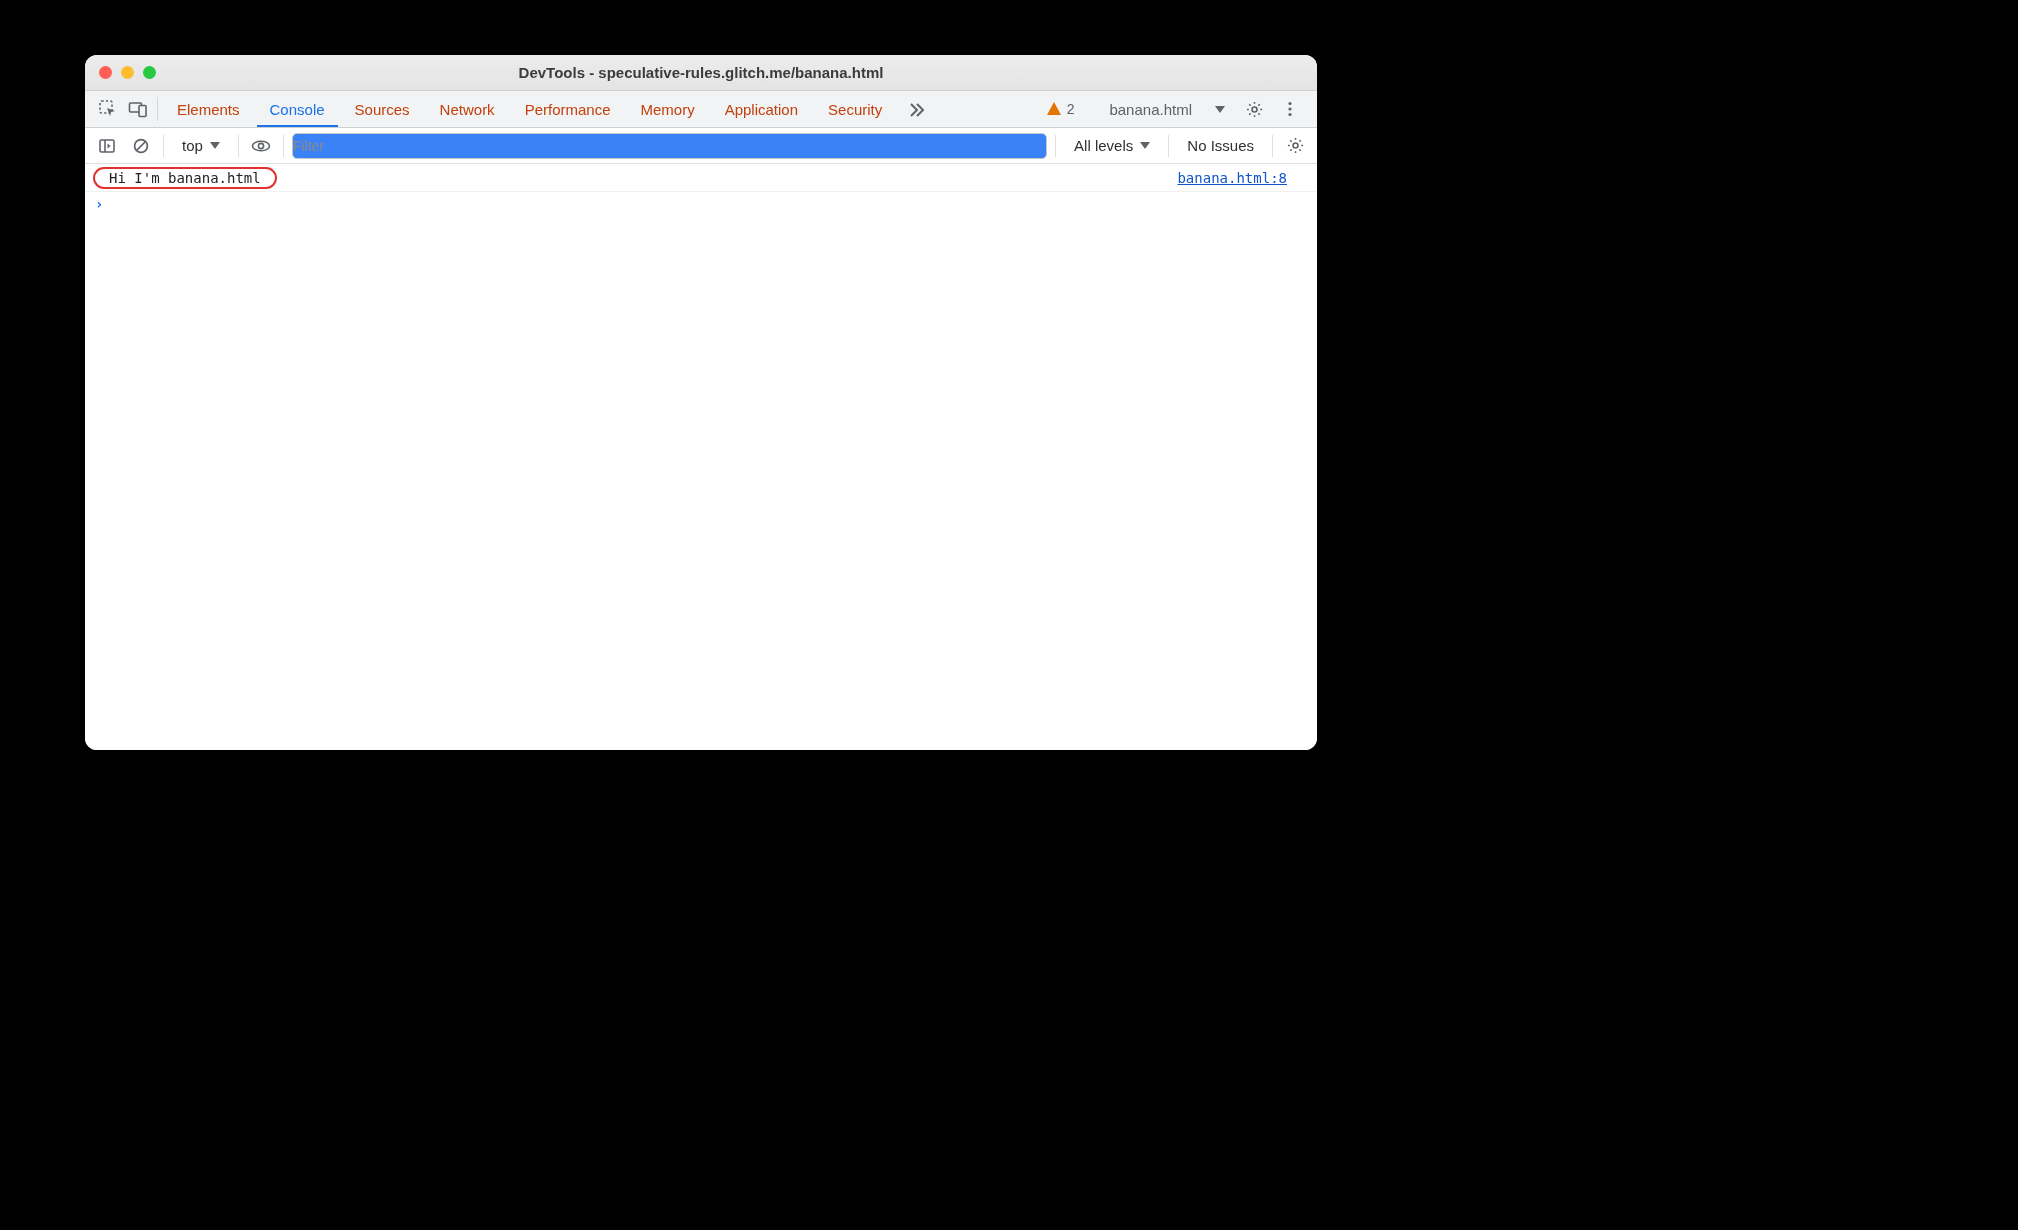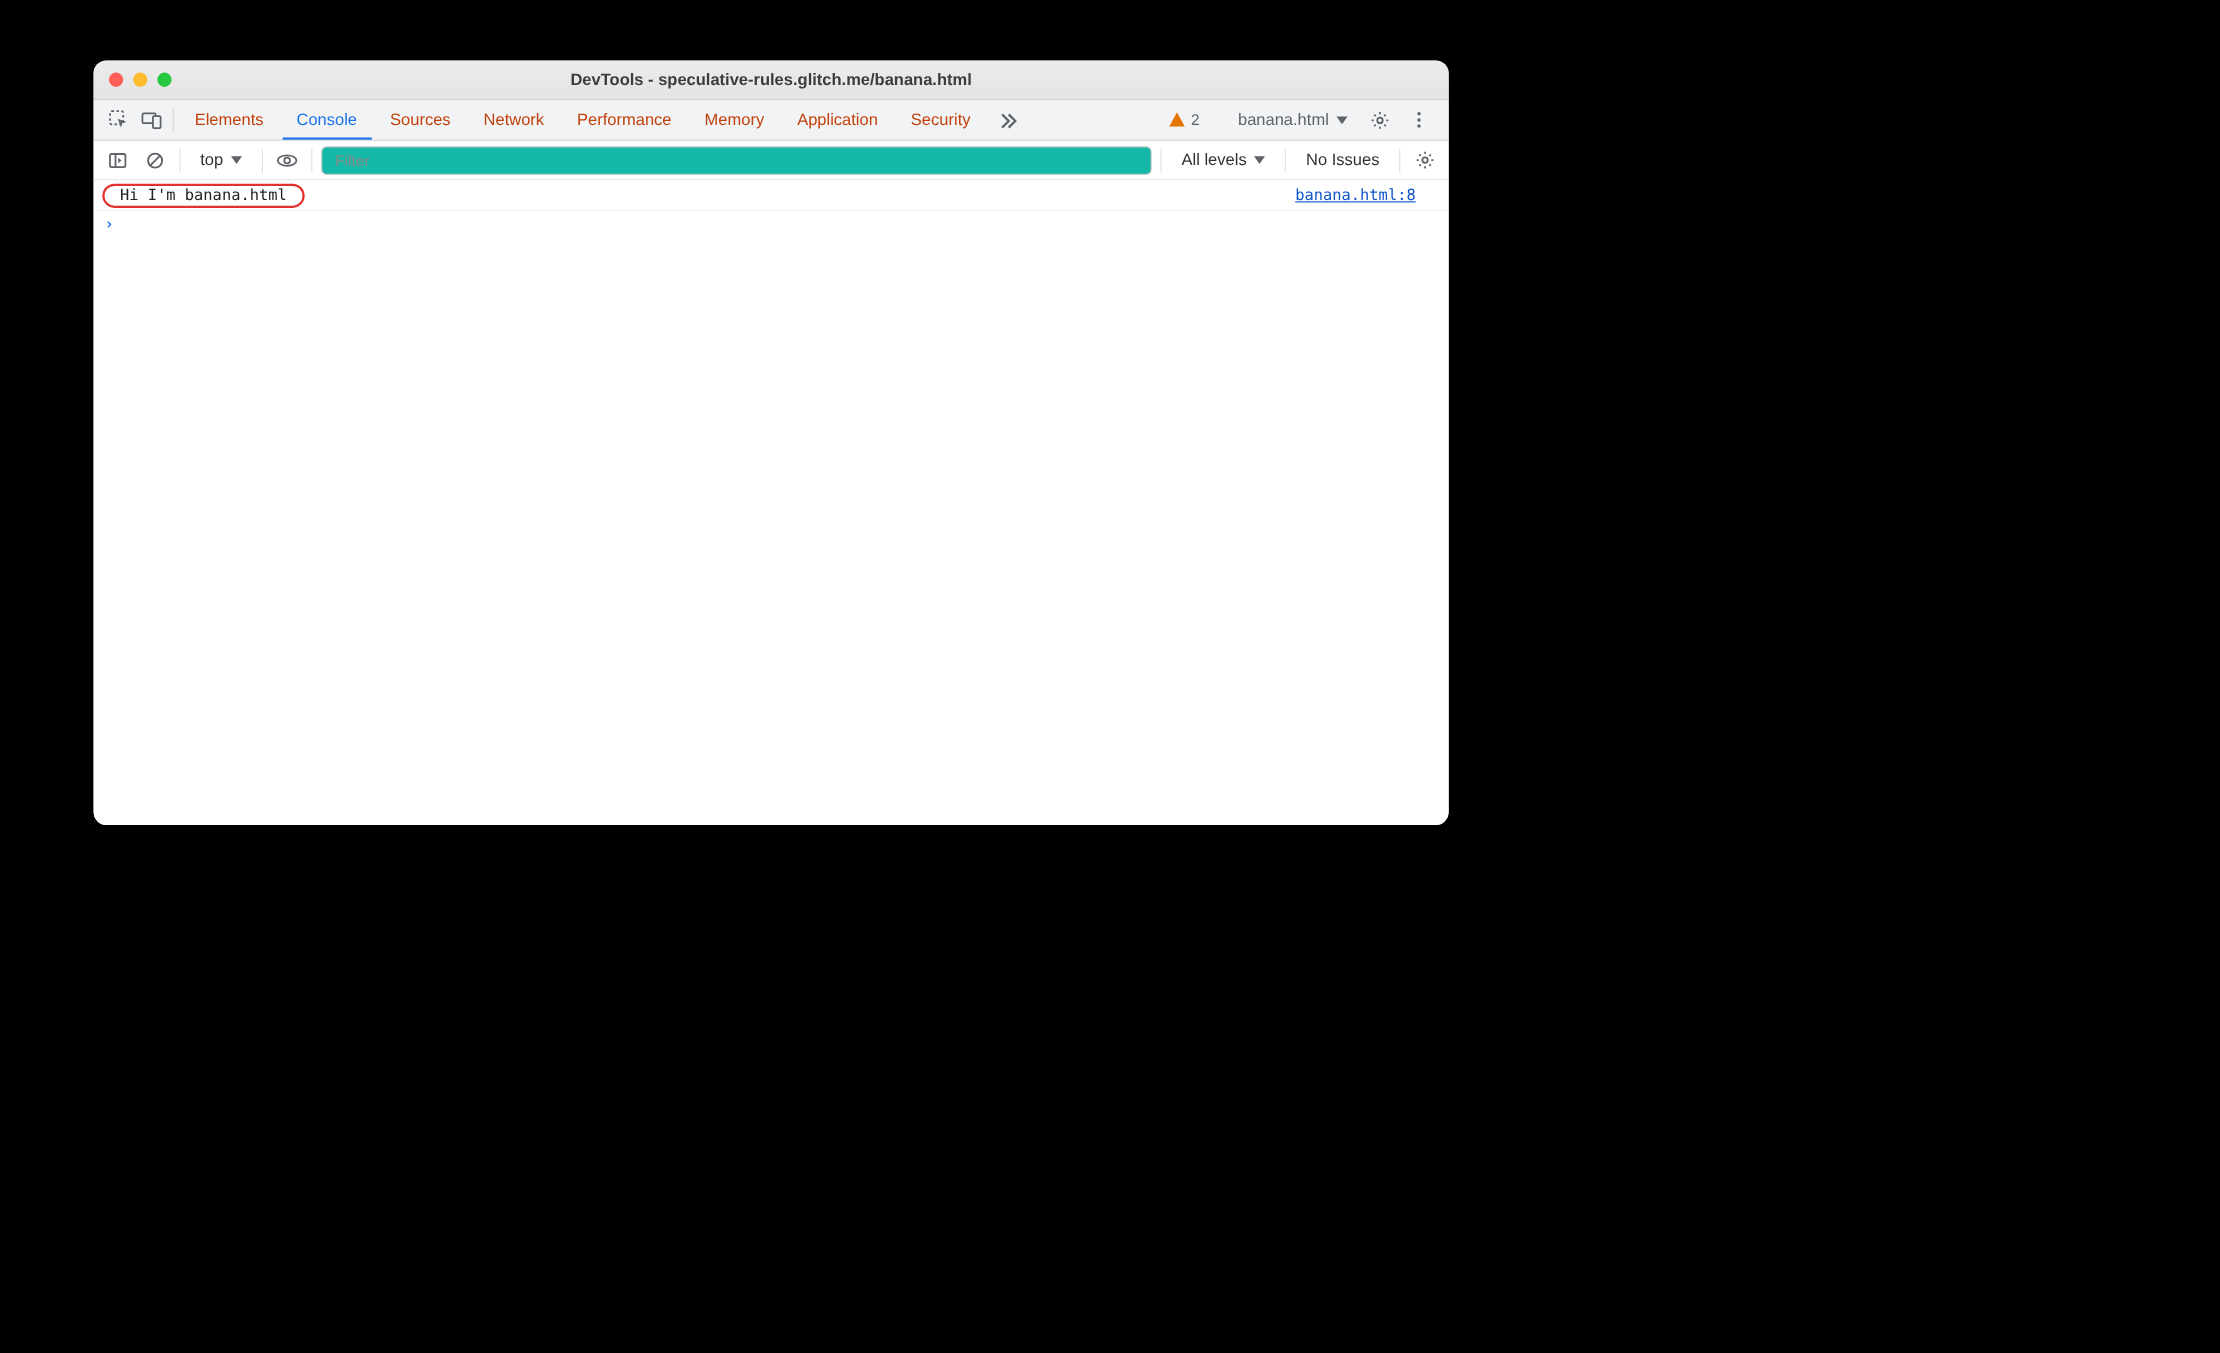--- a/index.html
+++ b/index.html
@@ -110,21 +110,21 @@
     align-items: center;
     gap: 5px;
     padding: 0 6px;
     color: #5f6368;
     font-size: 14px;
   }
   .warning-count svg path { fill: #e37400; }
   .target-select {
     display: flex;
     align-items: center;
-    gap: 4px;
+    gap: 20px;
     color: #5f6368;
     font-size: 15px;
     padding: 0 8px;
     cursor: pointer;
   }
   
   .subbar {
     height: 36px;
     background: #fff;
     border-bottom: 1px solid #e0e0e0;
@@ -144,23 +144,23 @@
   .ctx-select {
     display: flex; align-items: center; gap: 4px;
     color: #303030; font-size: 15px;
     padding: 0 10px; cursor: pointer;
   }
   .filter-input {
     flex: 1;
     height: 26px;
     border: 1px solid #c7c7c7;
     border-radius: 5px;
-    padding: 0 12px;
+    padding: 0 0;
     font-size: 14px;
-    background: #14b8a6;
+    background: #3b82f6;
     color: #333;
   }
   .filter-input::placeholder { color: #8a8a8a; }
   .levels, .issues {
     display: flex; align-items: center; gap: 4px;
     font-size: 15px; color: #303030;
     padding: 0 10px; cursor: pointer;
   }
   
   .console-body {

